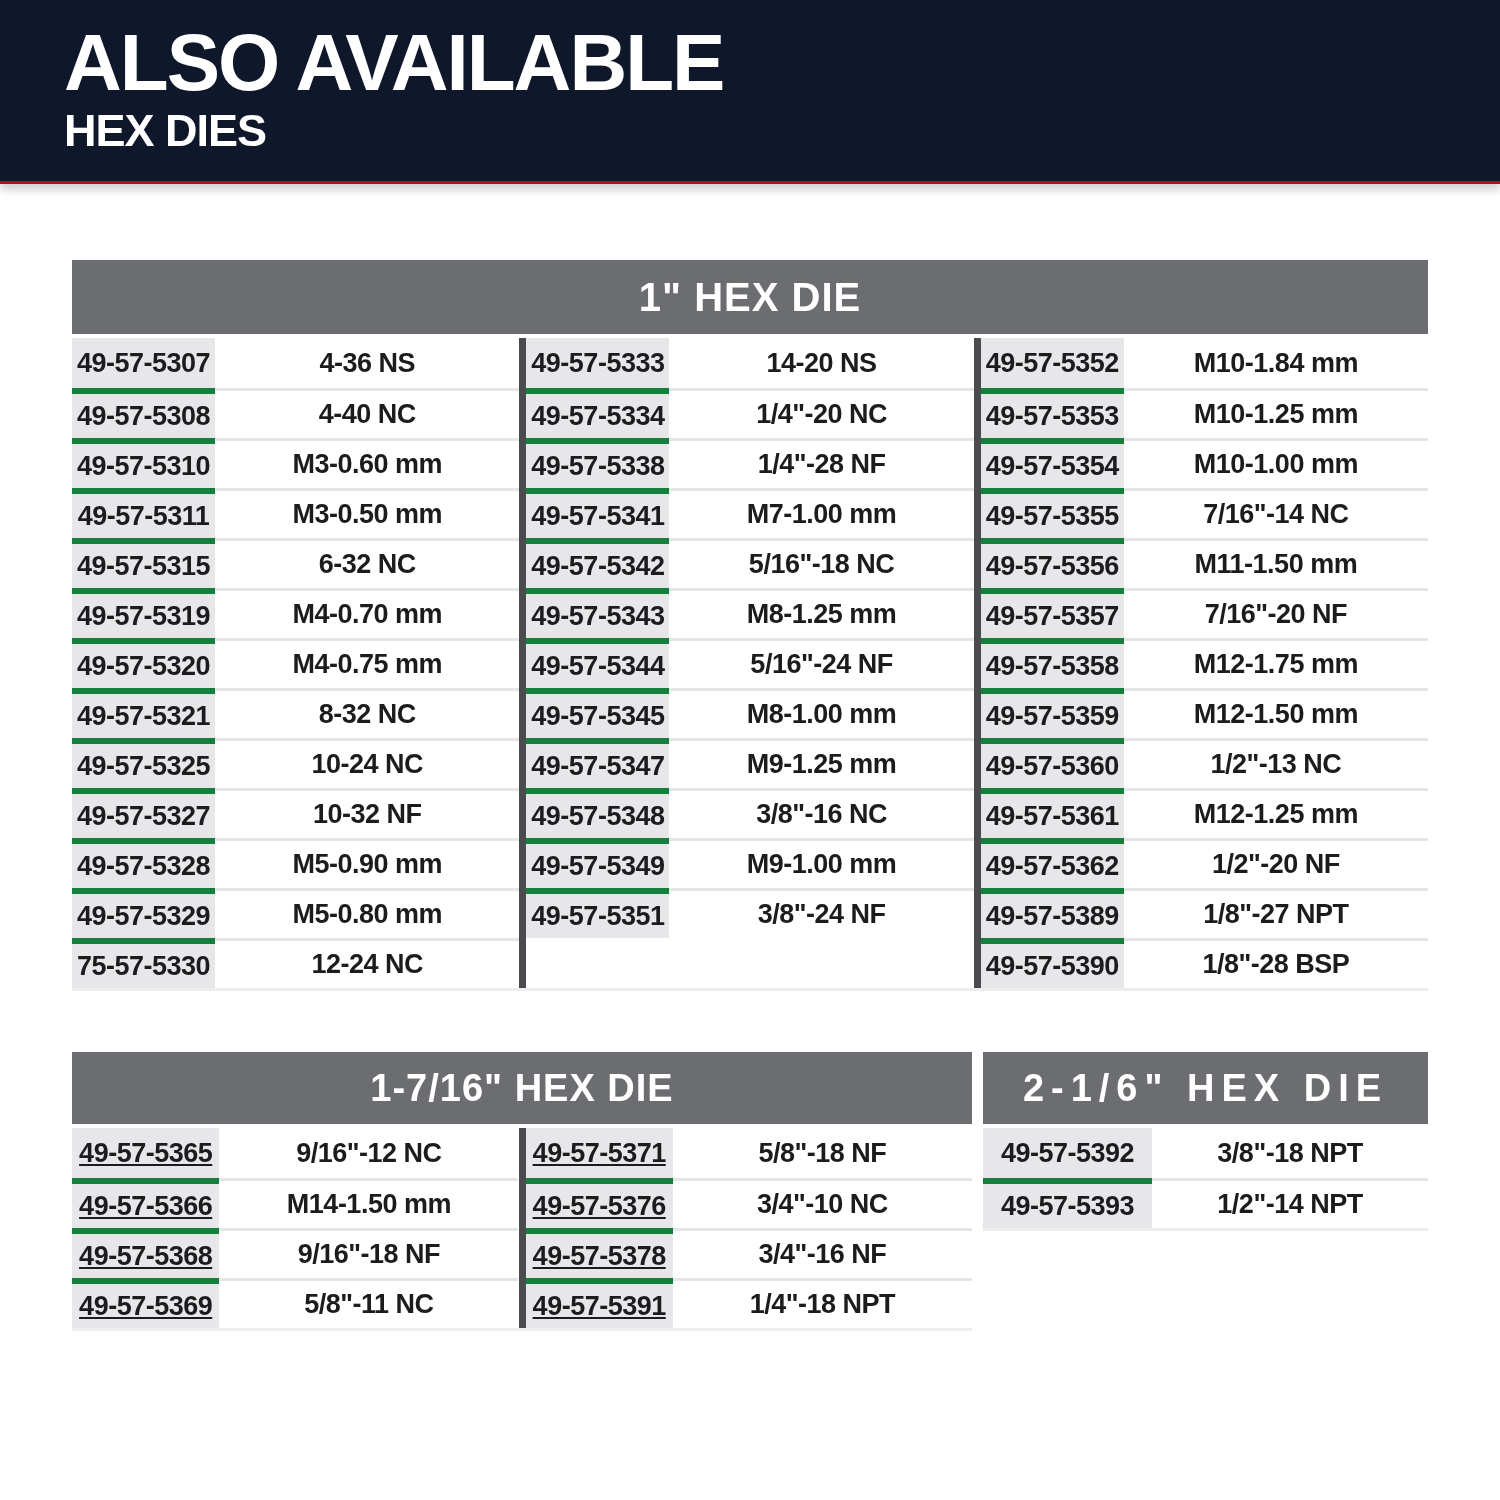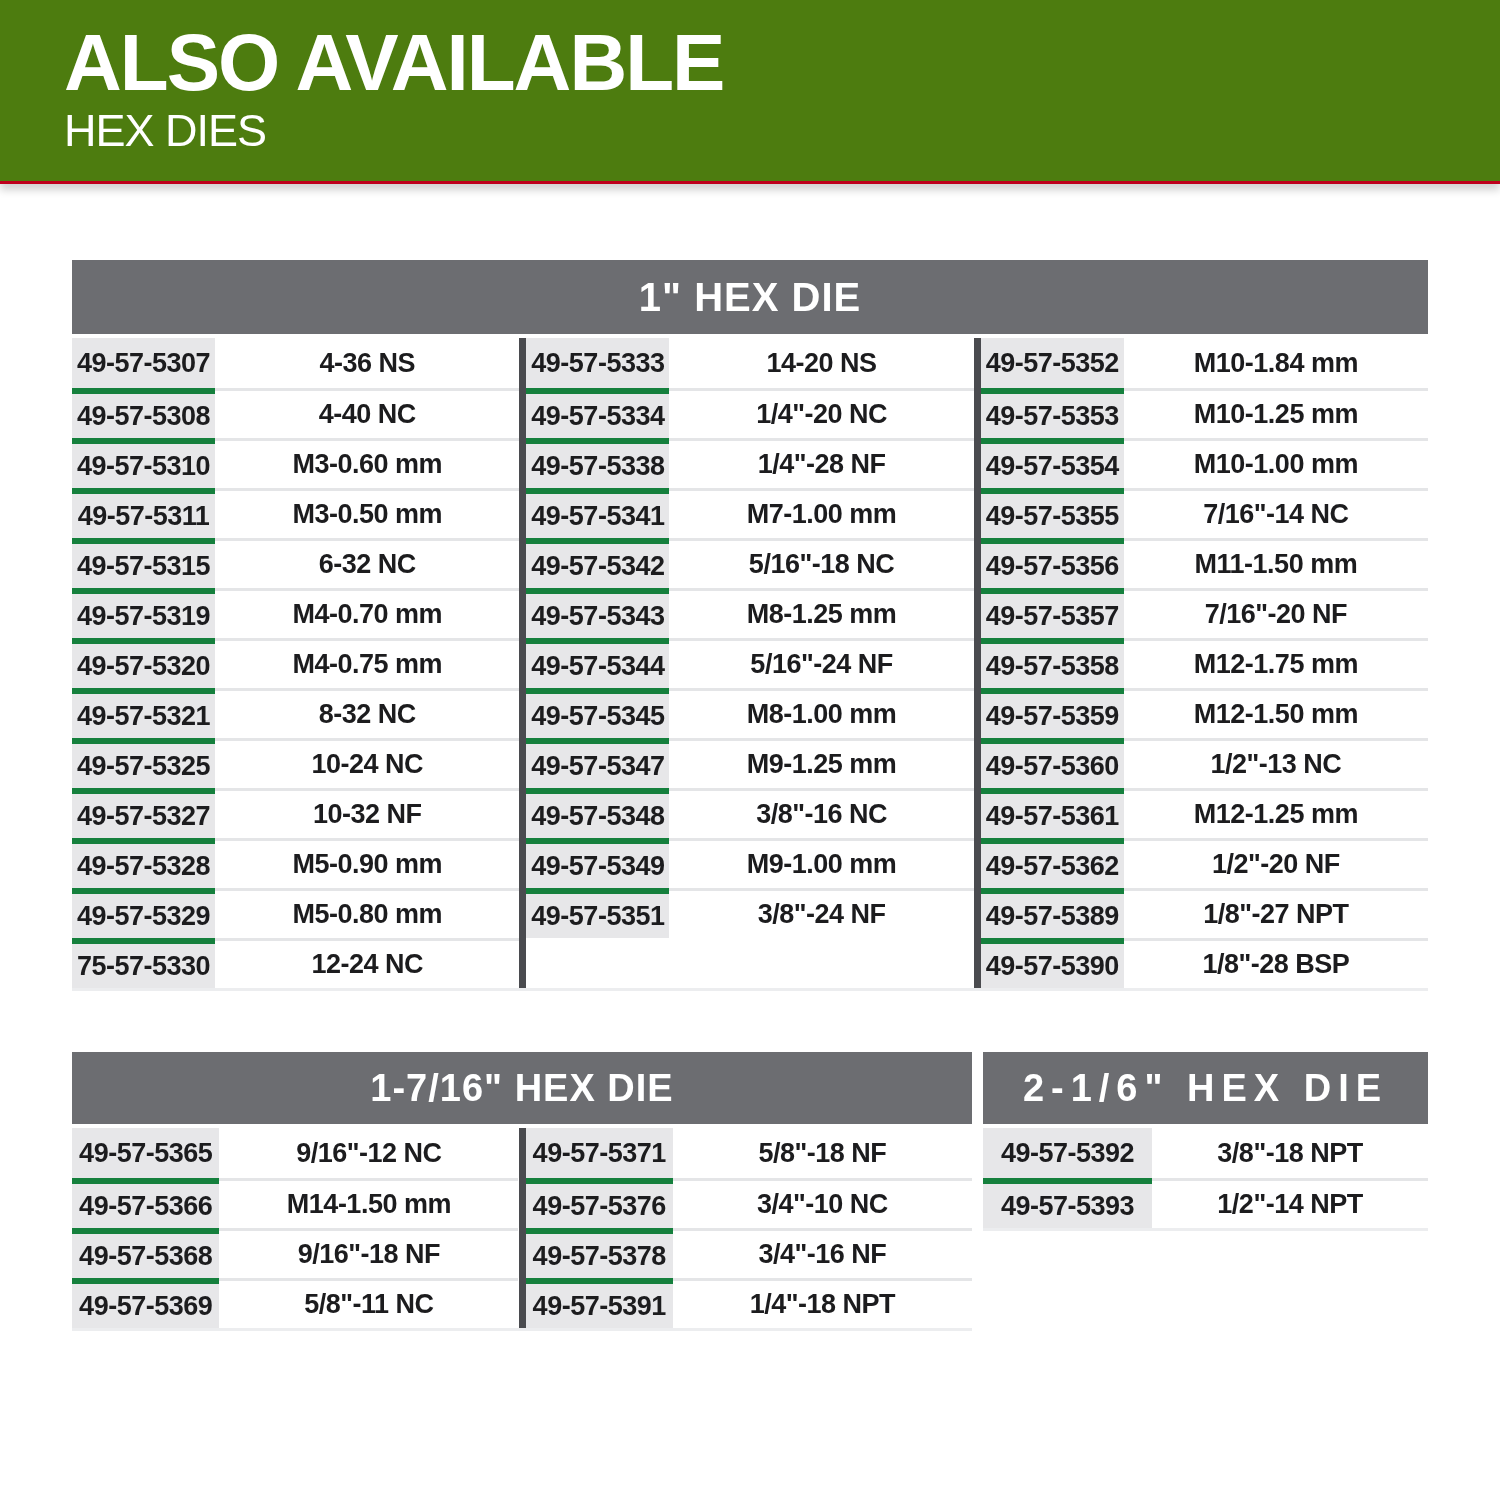--- a/index.html
+++ b/index.html
@@ -5,36 +5,36 @@
   html,body{margin:0;padding:0;background:#ffffff;}
   body{
     width:1500px;height:1500px;
     font-family:"Liberation Sans","DejaVu Sans",sans-serif;
     color:#1c1c1e;
     overflow:hidden;
   }
   
   .banner{
     height:158px;
-    background:#4d7c0f;
+    background:#0f172a;
     border-bottom:3px solid #BE001C;
     padding:23px 0 0 64px;
     box-shadow:0 6px 8px rgba(0,0,0,0.18);
     position:relative;
   }
   .banner-title{
     color:#ffffff;
     font-weight:bold;
     font-size:80px;
     line-height:1.0;
     letter-spacing:-2px;
   }
   .banner-subtitle{
     color:#ffffff;
-    font-weight:normal;
+    font-weight:bold;
     font-size:45px;
     line-height:1.0;
     letter-spacing:-1px;
     margin-top:5px;
   }
   
   .content{padding:0 72px;}
   .table-1{margin-top:76px;}
   .bottom-row{
     display:flex;
@@ -73,21 +73,21 @@
     display:flex;
     align-items:center;
     justify-content:center;
     font-size:27px;
     font-weight:bold;
     letter-spacing:-0.5px;
     white-space:nowrap;
   }
   .part{width:32%;background:#E7E7E9;}
   .size{width:68%;background:#ffffff;}
-  .table-2 .part{width:33%;}
+  .table-2 .part{width:33%;text-decoration:underline;}
   .table-2 .size{width:67%;}
   .table-3 .part{width:38%;}
   .table-3 .size{width:62%;}
 </style>
 </head>
 <body>
 
 <div class="page">
 
   <header class="banner">

